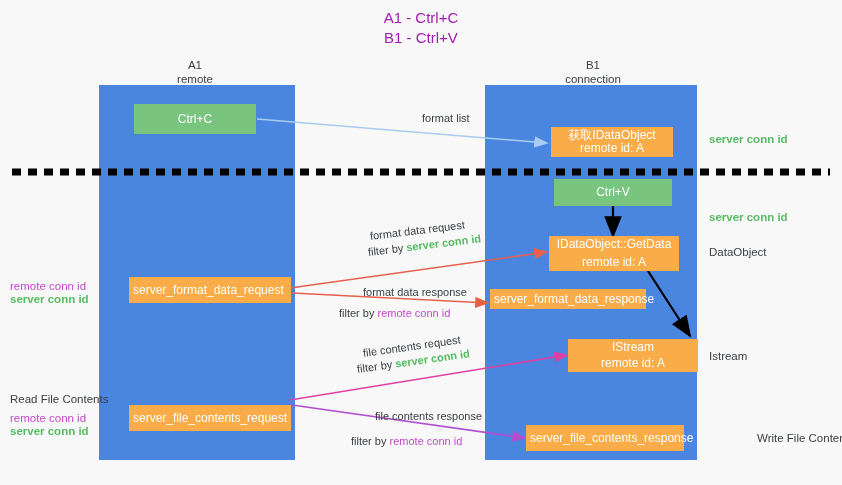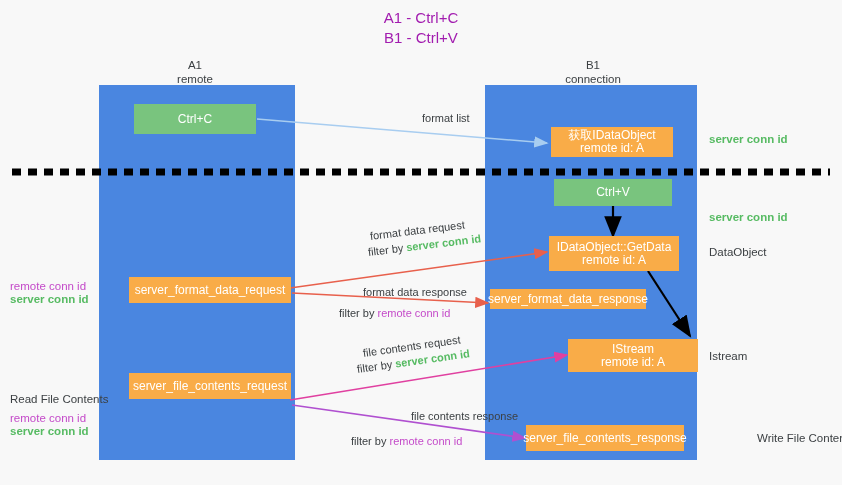--- a/index.html
+++ b/index.html
@@ -30,21 +30,21 @@
 
   
   .box{
     position:absolute;box-sizing:border-box;
     display:flex;align-items:center;justify-content:center;
     text-align:center;color:#ffffff;
     font-size:12px;line-height:13px;
     padding:2px 4px;
   }
   .box.green{background:#79c47e;}
-  .box.orange{background:#f9ac48;}
+  .box.orange{background:#f9ac48;justify-content:space-between;}
   .box .two{display:block;}
 
   
   .side{
     position:absolute;font-size:11.5px;line-height:14px;
     white-space:nowrap;
   }
   .green-t{color:#57bb63;font-weight:bold;}
   .purple-t{color:#c44ac9;font-weight:normal;}
   .dark-t{color:#3c4043;}
@@ -118,21 +118,21 @@
   </svg>
 
   <div class="box green" style="left:134px;top:104px;width:122px;height:30px;">
     <span>Ctrl+C</span>
   </div>
 
   <div class="box orange" style="left:129px;top:277px;width:162px;height:26px;">
     <span>server_format_data_request</span>
   </div>
 
-  <div class="box orange" style="left:129px;top:373px;width:162px;height:26px;">
+  <div class="box orange" style="left:129px;top:405px;width:162px;height:26px;">
     <span>server_file_contents_request</span>
   </div>
 
   <div class="box orange" style="left:551px;top:127px;width:122px;height:30px;flex-direction:column;">
     <span class="two">获取IDataObject</span>
     <span class="two">remote id: A</span>
   </div>
 
   <div class="box green" style="left:554px;top:179px;width:118px;height:27px;">
     <span>Ctrl+V</span>
@@ -183,18 +183,18 @@
   <div class="ann" style="left:363px;top:285px;">format data response</div>
   <div class="ann" style="left:339px;top:306px;">
     <span>filter by </span><span class="purple-t">remote conn id</span>
   </div>
 
   <div class="ann" style="left:363px;top:346px;transform:rotate(-8deg);">file contents request</div>
   <div class="ann" style="left:357px;top:362px;transform:rotate(-8deg);">
     <span>filter by </span><span class="green-t">server conn id</span>
   </div>
 
-  <div class="ann" style="left:375px;top:409px;margin-left:36px;">file contents response</div>
+  <div class="ann" style="left:375px;top:409px;">file contents response</div>
   <div class="ann" style="left:351px;top:434px;">
     <span>filter by </span><span class="purple-t">remote conn id</span>
   </div>
 
 </div>
 
 </body></html>

